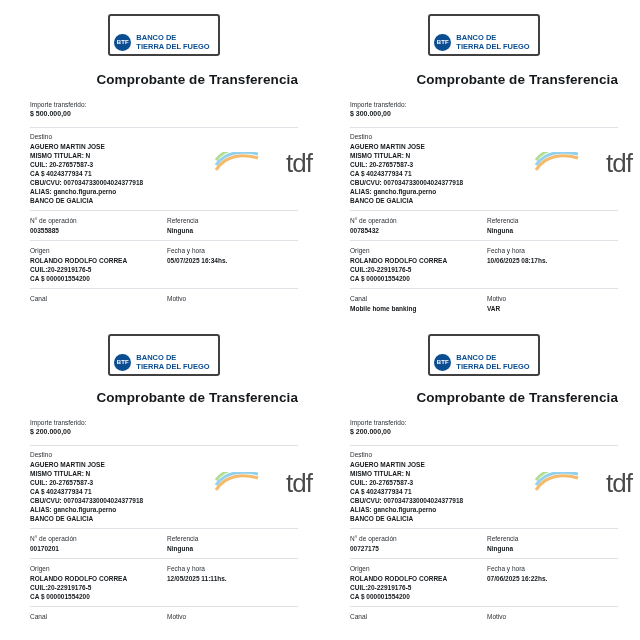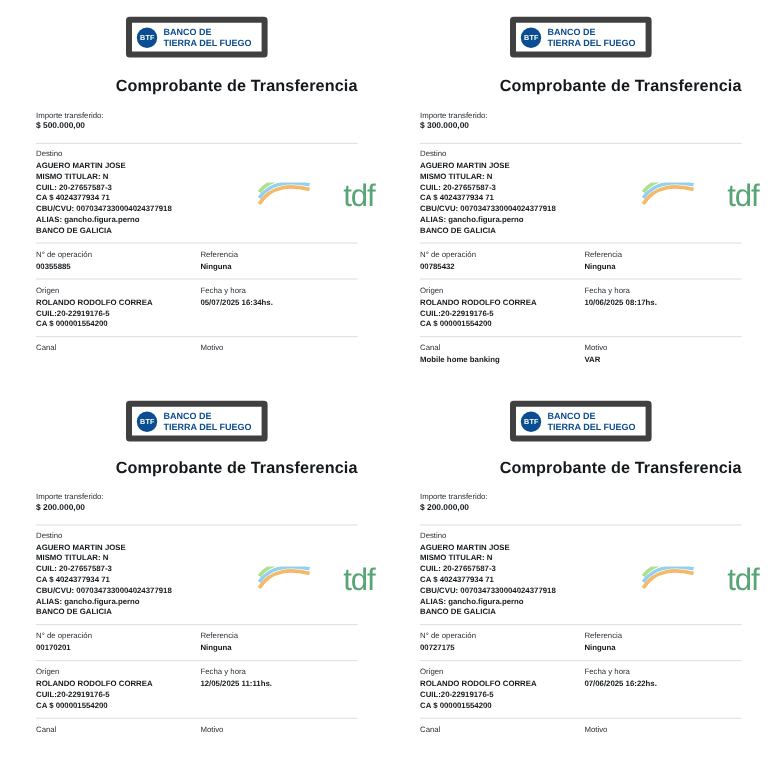--- a/index.html
+++ b/index.html
@@ -29,25 +29,25 @@
     background: #fff;
   }
   .logo-row {
     display: flex;
     justify-content: center;
     margin-top: 6px;
     margin-bottom: 6px;
   }
   .logo {
     display: flex;
-    align-items: flex-end;
+    align-items: center;
     background: #ffffff;
-    border: 5px solid #404040;
+    border: 2px solid #404040;
     border-radius: 3px;
-    padding: 3px 8px 3px 4px;
+    padding: 17px 8px 3px 4px;
   }
   .logo-badge {
     width: 17px;
     height: 17px;
     border-radius: 50%;
     background: #0b4d91;
     color: #fff;
     font-size: 6px;
     font-weight: bold;
     display: flex;
@@ -113,21 +113,21 @@
   }
   .watermark {
     position: absolute;
     right: 8px;
     top: 150px;
     pointer-events: none;
     opacity: 0.95;
   }
   .wm-text {
     font-size: 26px;
-    color: #15803d;
+    color: #000000;
     font-weight: 500;
     letter-spacing: -1px;
     opacity: 0.75;
     line-height: 26px;
   }
   .wm-arcs {
     position: absolute;
     right: 52px;
     top: 2px;
     width: 46px;

